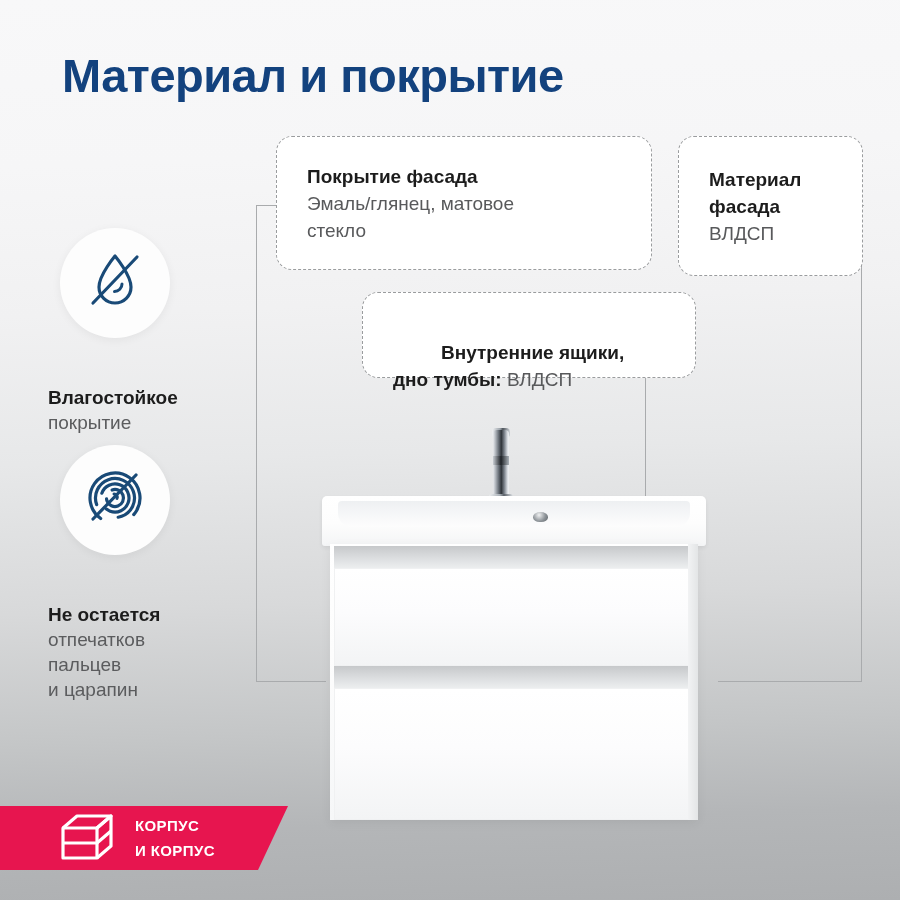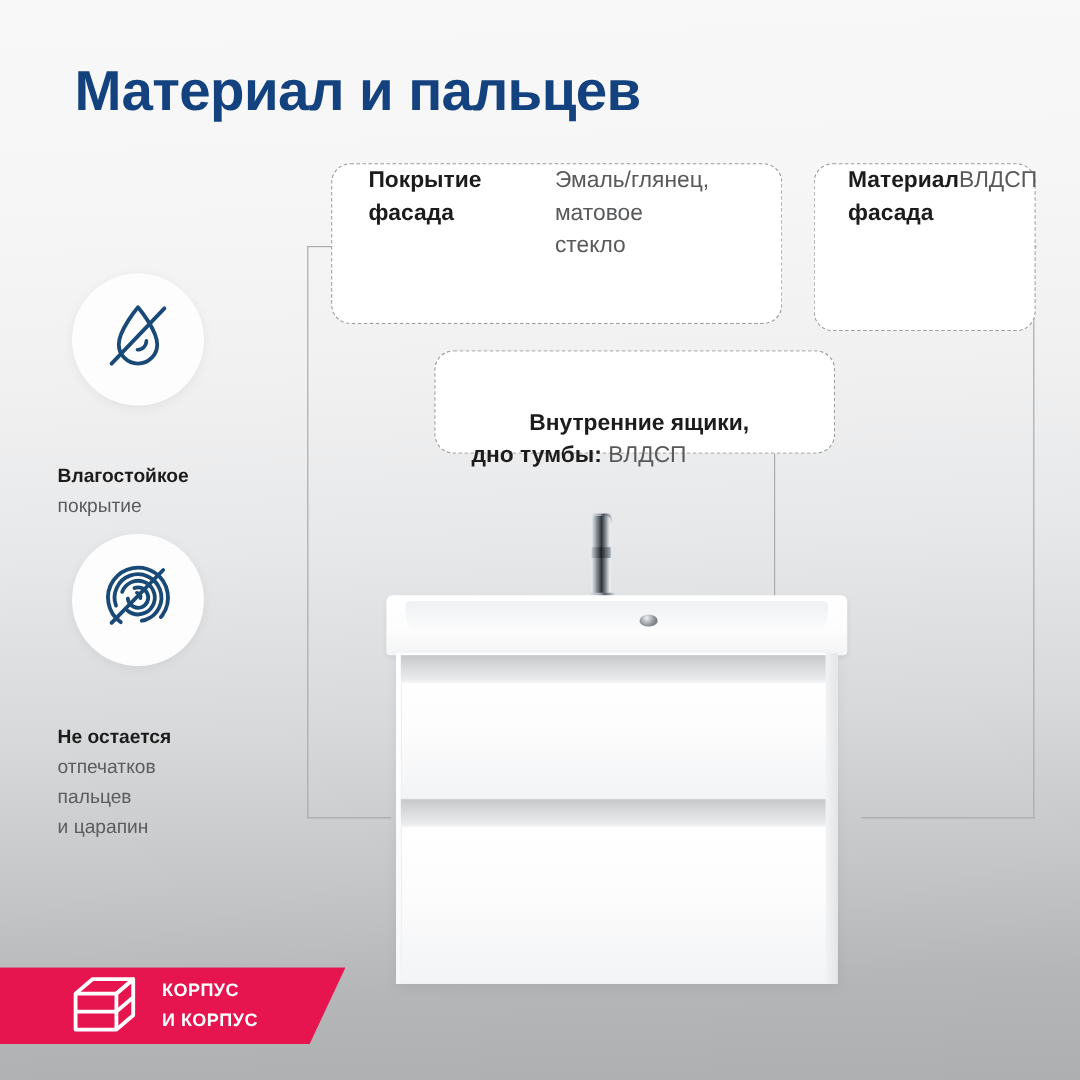--- a/index.html
+++ b/index.html
@@ -48,21 +48,21 @@
   .conn-h { height: 1px; }
 
   
   .card {
     position: absolute;
     background: #ffffff;
     border: 1.5px dashed #9a9c9e;
     border-radius: 16px;
     box-sizing: border-box;
     display: flex;
-    flex-direction: row;
+    flex-direction: column;
     justify-content: center;
   }
   .card .line {
     font-size: 19px;
     line-height: 27px;
     color: #58595b;
     white-space: pre-line;
   }
   .card .line.bold {
     font-weight: bold;
@@ -98,21 +98,21 @@
     border-radius: 50%;
     background: #fdfdfd;
     box-shadow: 0 2px 10px rgba(0,0,0,0.06);
     display: flex;
     align-items: center;
     justify-content: center;
     margin-left: 12px;
   }
   .feature .caption {
     margin-top: 22px;
-    font-size: 16px;
+    font-size: 19px;
     line-height: 25px;
     color: #5b5c5e;
     white-space: pre-line;
   }
   .feature .caption .bold {
     display: block;
     font-weight: bold;
     color: #1c1c1c;
   }
   #feature-water  { left: 48px; top: 228px; }
@@ -209,21 +209,21 @@
     right: 0; top: 0;
     width: 10px; height: 276px;
     background: linear-gradient(90deg,#f2f3f4,#e3e5e6);
   }
 </style>
 </head>
 <body>
 
 <div id="canvas">
 
-  <div class="page-title">Материал и пальцев</div>
+  <div class="page-title">Материал и покрытие</div>
 
   <div class="conn conn-v" style="left:256px; top:205px; height:477px;"></div>
   <div class="conn conn-h" style="left:256px; top:681px; width:70px;"></div>
   <div class="conn conn-h" style="left:256px; top:205px; width:22px;"></div>
 
   <div class="conn conn-v" style="left:861px; top:205px; height:477px;"></div>
   <div class="conn conn-h" style="left:718px; top:681px; width:144px;"></div>
   <div class="conn conn-h" style="left:861px; top:205px; width:3px;"></div>
 
   <div class="conn conn-v" style="left:645px; top:378px; height:120px;"></div>

